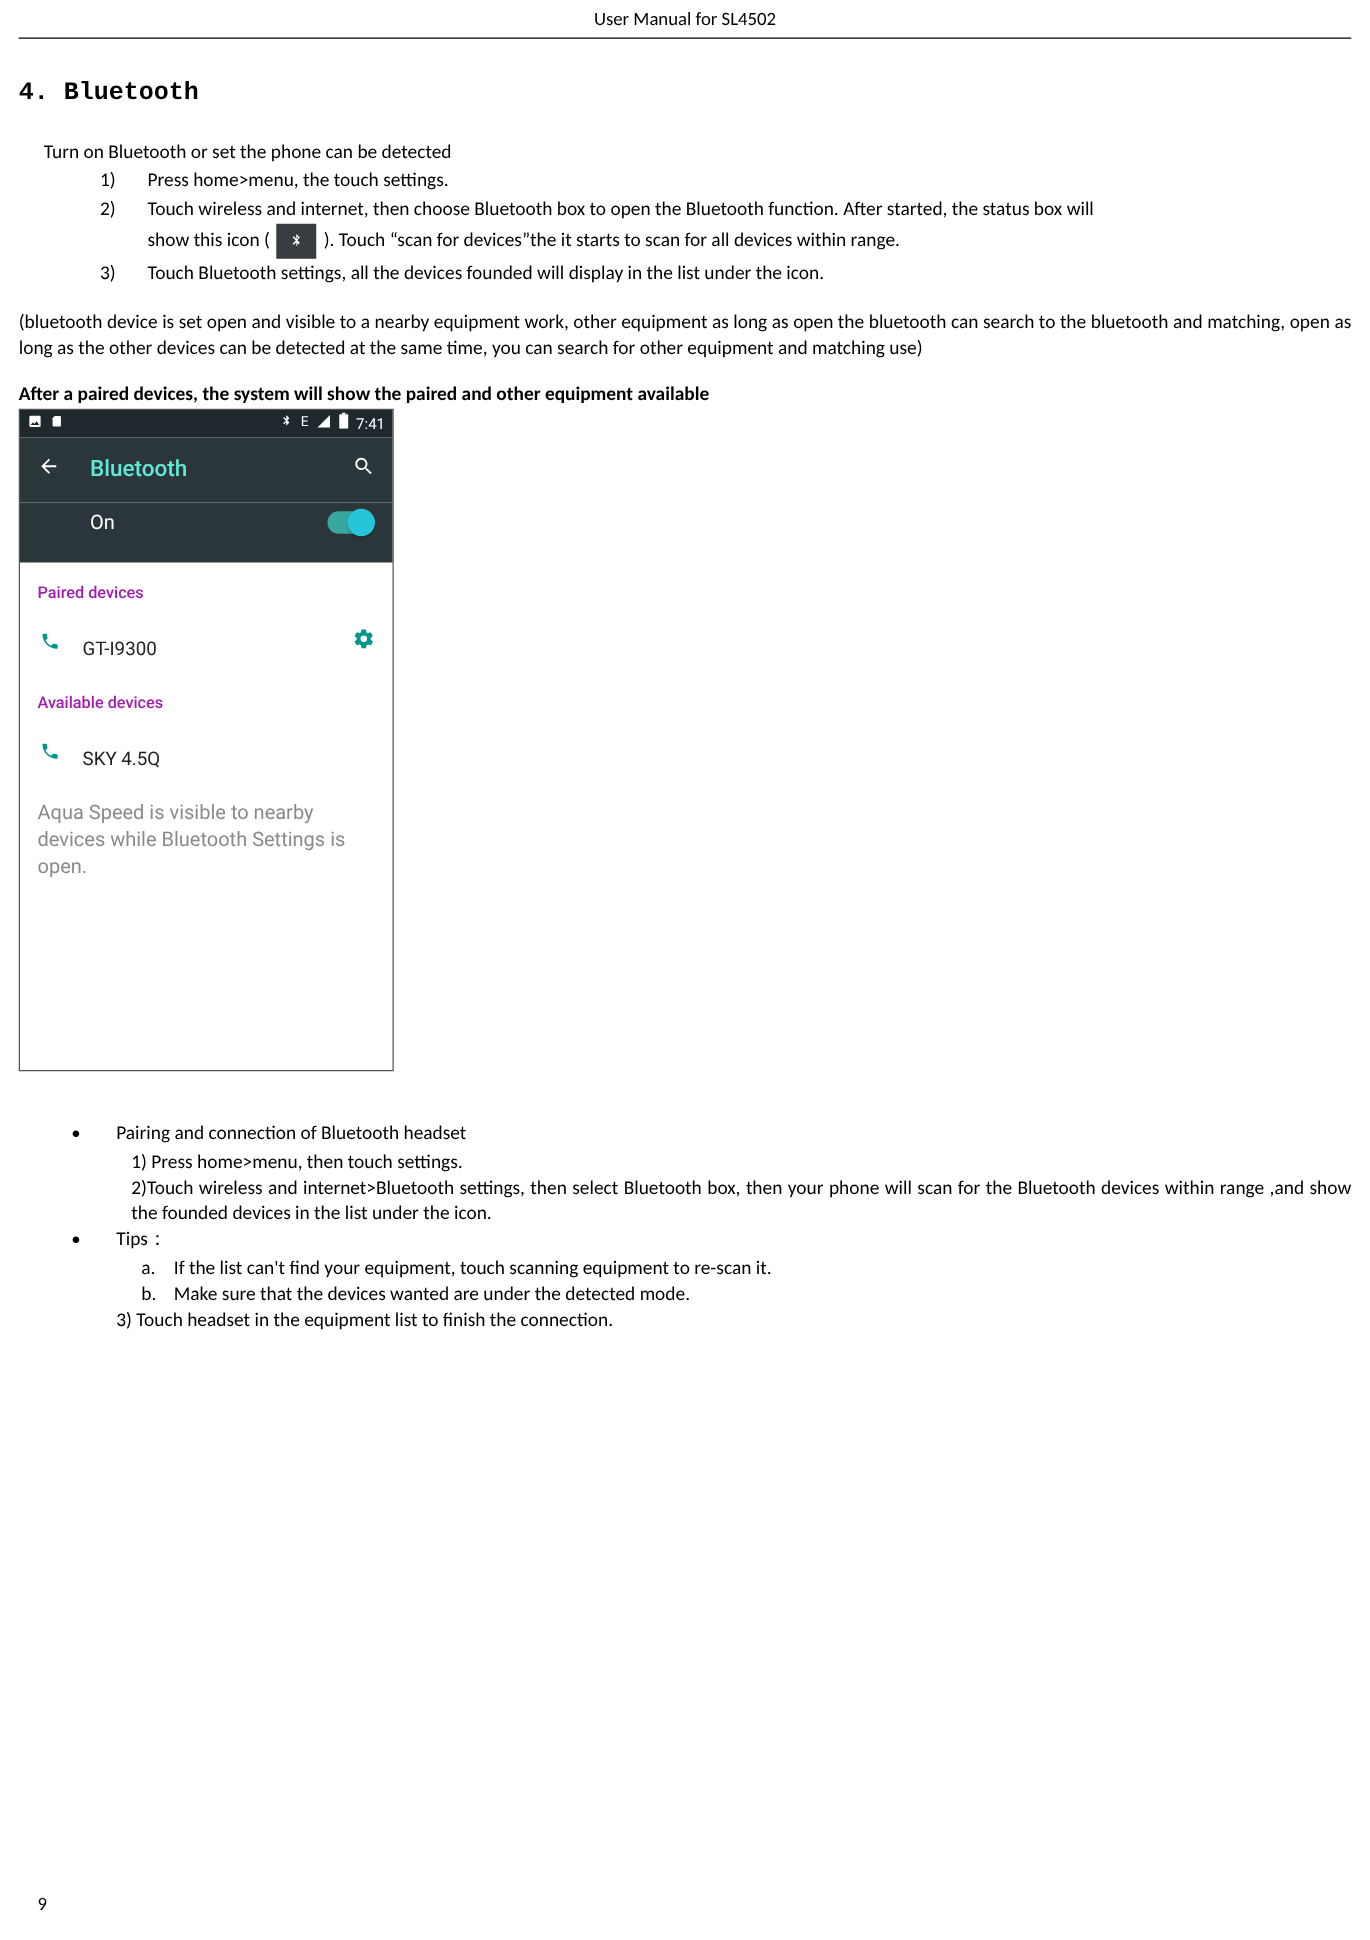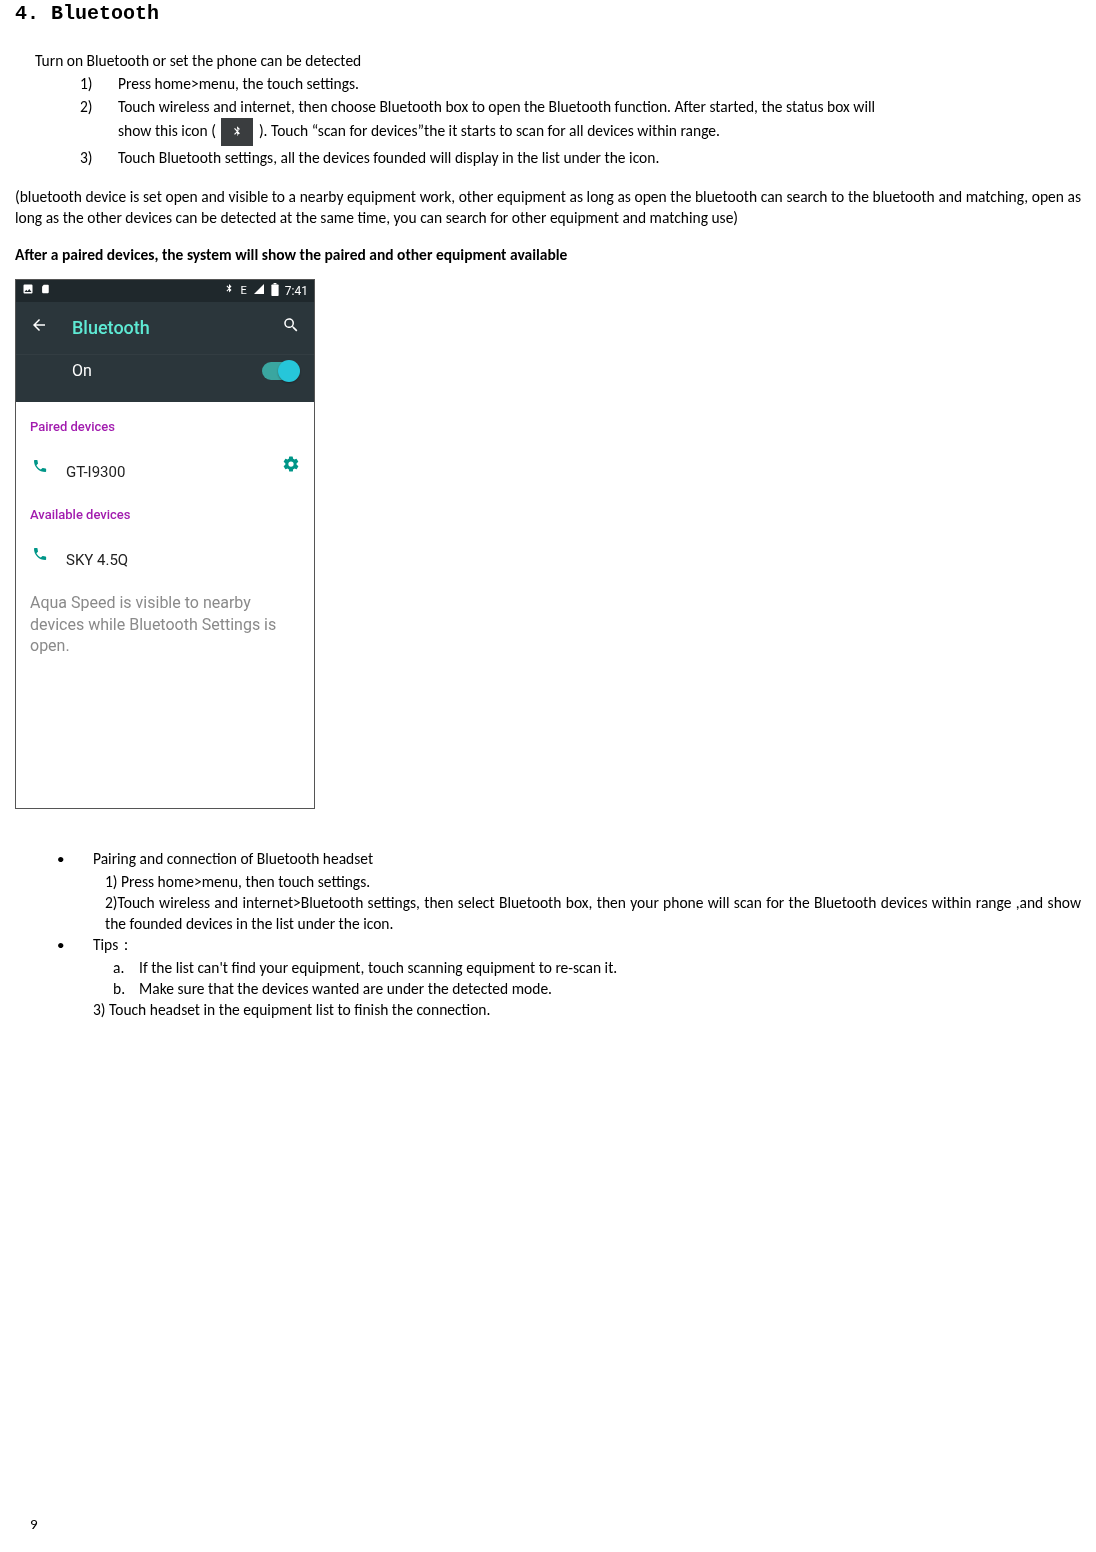--- a/index.html
+++ b/index.html
@@ -34,21 +34,21 @@
   .inline-icon-box {
     display: inline-flex;
     width: 32px; height: 28px;
     background: #3a3d3f;
     align-items: center; justify-content: center;
     margin: 0 2px;
     vertical-align: middle;
   }
   .inline-icon-box svg { width: 14px; height: 18px; fill: #fff; }
   .para-block { margin-top: 18px; text-align: justify; }
-  .bold-line { font-weight: bold; margin-top: 16px; margin-bottom: 14px; }
+  .bold-line { font-weight: bold; margin-top: 16px; }
 
   
   .phone {
     width: 300px;
     height: 530px;
     border: 1px solid #555;
     background: #fff;
     margin-left: 0;
     margin-bottom: 40px;
     font-family: Roboto, Arial, sans-serif;
@@ -131,20 +131,23 @@
   .sub2 { margin-left: 68px; display:flex; }
   .sub2 .sn { width: 26px; flex: 0 0 26px; }
   .sub1 { margin-left: 60px; }
   .page-number { position: absolute; bottom: 18px; left: 15px; font-size: 15px; }
   .page-wrap { position: relative; min-height: 1552px; }
 </style>
 </head>
 <body>
 <div class="page-wrap">
 
+<div class="page-header">
+  <span>User Manual for SL4502</span>
+</div>
 
 <div class="section-heading">4. Bluetooth</div>
 
 <div class="intro-line">Turn on Bluetooth or set the phone can be detected</div>
 
 <div class="ol1">
   <div class="li">
     <div class="num">1)</div>
     <div class="txt">Press home&gt;menu, the touch settings.</div>
   </div>

